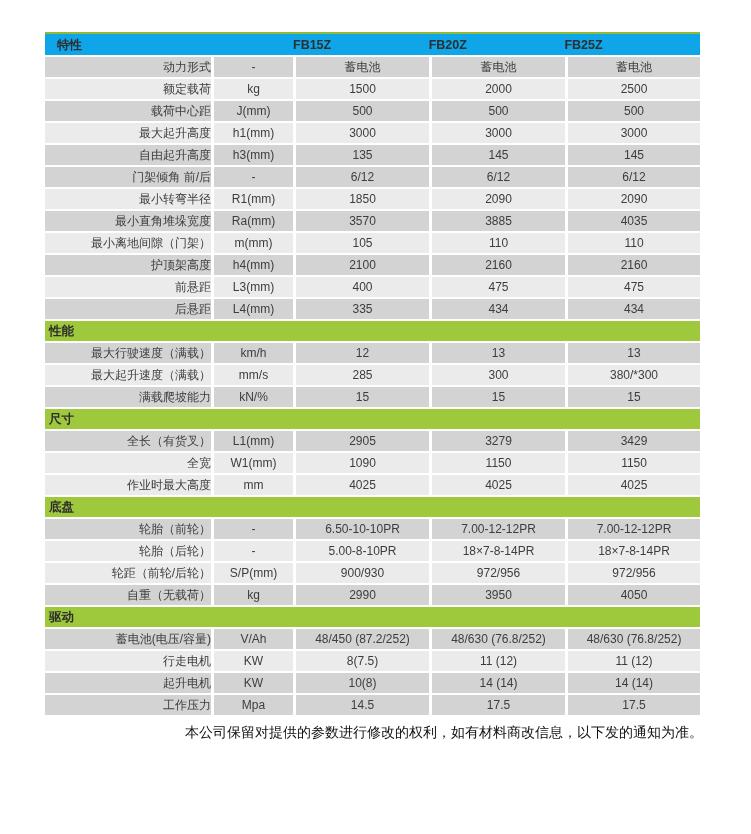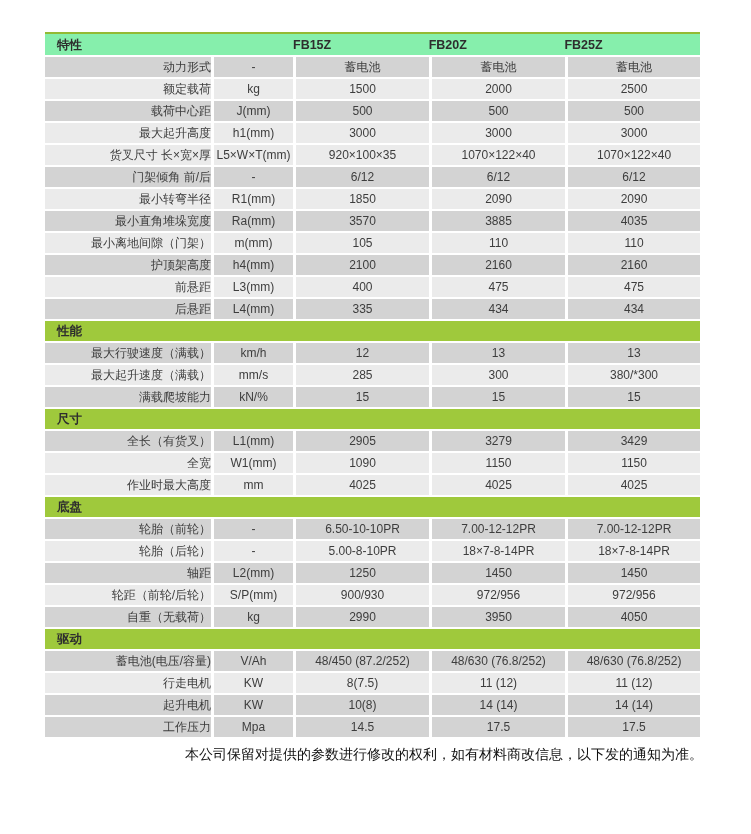--- a/index.html
+++ b/index.html
@@ -26,21 +26,21 @@
   table.spec-table td {
     height: 20px;
     padding: 0;
     font-size: 12px;
     color: #3d3d3d;
     line-height: 20px;
     overflow: hidden;
     white-space: nowrap;
   }
   tr.header-row td {
-    background: #86efac;
+    background: #0ea5e9;
     border-top: 2px solid #93ba34;
     height: 21px;
   }
   .header-inner {
     display: flex;
     width: 100%;
   }
   .header-inner .h-feature {
     width: 248px;
     box-sizing: border-box;
@@ -55,21 +55,21 @@
     text-align: left;
     font-weight: bold;
     font-size: 12.5px;
     color: #2e2e2e;
   }
   tr.section-row td {
     background: #9fc93c;
     font-weight: bold;
     font-size: 12.5px;
     color: #2e2e2e;
-    padding-left: 12px;
+    padding-left: 4px;
   }
   tr.data-row.dark td { background: #d3d3d3; }
   tr.data-row.light td { background: #ebebeb; }
   td.label-cell {
     text-align: right;
     padding-left: 12px;
   }
   td.center-cell {
     text-align: center;
   }
@@ -126,26 +126,26 @@
           <td class="center-cell">500</td>
           <td class="center-cell">500</td>
         </tr>
         <tr class="data-row light">
           <td class="label-cell">最大起升高度</td>
           <td class="center-cell">h1(mm)</td>
           <td class="center-cell">3000</td>
           <td class="center-cell">3000</td>
           <td class="center-cell">3000</td>
         </tr>
-        <tr class="data-row light">
-          <td class="label-cell">货叉尺寸 长×宽×厚</td>
-          <td class="center-cell">L5×W×T(mm)</td>
-          <td class="center-cell">920×100×35</td>
-          <td class="center-cell">1070×122×40</td>
-          <td class="center-cell">1070×122×40</td>
+        <tr class="data-row dark">
+          <td class="label-cell">自由起升高度</td>
+          <td class="center-cell">h3(mm)</td>
+          <td class="center-cell">135</td>
+          <td class="center-cell">145</td>
+          <td class="center-cell">145</td>
         </tr>
         <tr class="data-row dark">
           <td class="label-cell">门架倾角 前/后</td>
           <td class="center-cell">-</td>
           <td class="center-cell">6/12</td>
           <td class="center-cell">6/12</td>
           <td class="center-cell">6/12</td>
         </tr>
         <tr class="data-row light">
           <td class="label-cell">最小转弯半径</td>
@@ -246,27 +246,20 @@
           <td class="center-cell">6.50-10-10PR</td>
           <td class="center-cell">7.00-12-12PR</td>
           <td class="center-cell">7.00-12-12PR</td>
         </tr>
         <tr class="data-row light">
           <td class="label-cell">轮胎（后轮）</td>
           <td class="center-cell">-</td>
           <td class="center-cell">5.00-8-10PR</td>
           <td class="center-cell">18×7-8-14PR</td>
           <td class="center-cell">18×7-8-14PR</td>
-        </tr>
-        <tr class="data-row dark">
-          <td class="label-cell">轴距</td>
-          <td class="center-cell">L2(mm)</td>
-          <td class="center-cell">1250</td>
-          <td class="center-cell">1450</td>
-          <td class="center-cell">1450</td>
         </tr>
         <tr class="data-row light">
           <td class="label-cell">轮距（前轮/后轮）</td>
           <td class="center-cell">S/P(mm)</td>
           <td class="center-cell">900/930</td>
           <td class="center-cell">972/956</td>
           <td class="center-cell">972/956</td>
         </tr>
         <tr class="data-row dark">
           <td class="label-cell">自重（无载荷）</td>

